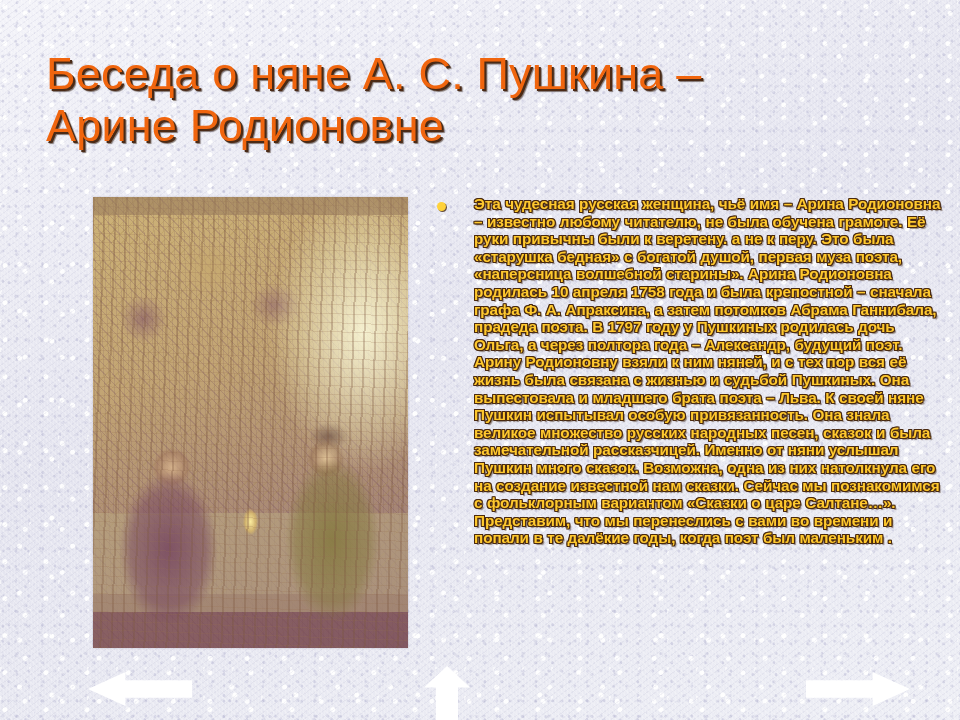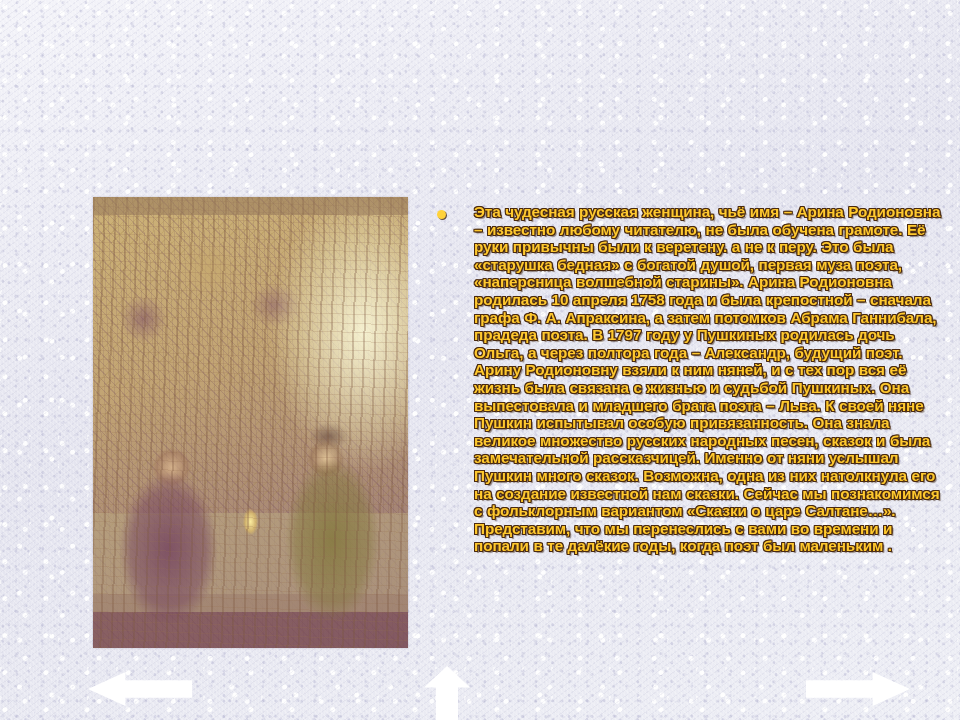--- a/index.html
+++ b/index.html
@@ -96,21 +96,21 @@
       repeating-linear-gradient(46deg, rgba(112,70,90,.22) 0 1px, rgba(0,0,0,0) 1px 6px),
       repeating-linear-gradient(-44deg, rgba(160,132,70,.22) 0 1px, rgba(0,0,0,0) 1px 7px),
       repeating-linear-gradient(88deg, rgba(104,66,84,.14) 0 1px, rgba(0,0,0,0) 1px 5px),
       
       linear-gradient(165deg, #cdb277 0%, #c2a474 38%, #a88876 70%, #8e6b74 100%);
   }
 
   
   #body-block {
     position:absolute;
-    left:437px; top:203px;
+    left:437px; top:195px;
     width:505px;
   }
   #bullet-row { display:flex; align-items:flex-start; }
   #bullet-dot {
     flex:0 0 auto;
     width:9px; height:9px;
     margin-top:7px; margin-right:28px;
     border-radius:50%;
     background:#FFD23A;
     box-shadow:1px 1px 0 rgba(70,40,15,.8);
@@ -150,20 +150,22 @@
     clip-path:polygon(100% 50%, 64% 0%, 64% 24%, 0% 24%, 0% 76%, 64% 76%, 64% 100%);
   }
 </style>
 </head>
 <body>
 
 <div id="slide">
 
   <div id="grain"></div>
 
+  <h1 id="title">Беседа о няне А. С. Пушкина –
+Арине Родионовне</h1>
 
   <div id="picture-frame">
     <div id="painting"></div>
   </div>
 
   <div id="body-block">
     <div id="bullet-row">
       <span id="bullet-dot"></span>
       <p id="body-text">Эта чудесная русская женщина, чьё имя – Арина Родионовна – известно любому читателю, не была обучена грамоте. Её руки привычны были к веретену. а не к перу. Это была «старушка бедная» с богатой душой, первая муза поэта, «наперсница волшебной старины». Арина Родионовна родилась 10 апреля 1758 года и была крепостной – сначала графа Ф. А. Апраксина, а затем потомков Абрама Ганнибала, прадеда поэта. В 1797 году у Пушкиных родилась дочь Ольга, а через полтора года – Александр, будущий поэт. Арину Родионовну взяли к ним няней, и с тех пор вся её жизнь была связана с жизнью и судьбой Пушкиных. Она выпестовала и младшего брата поэта – Льва. К своей няне Пушкин испытывал особую привязанность. Она знала великое множество  русских народных песен, сказок и была замечательной рассказчицей. Именно от няни услышал Пушкин много сказок. Возможна, одна из них натолкнула его на создание известной нам сказки. Сейчас мы познакомимся с фольклорным вариантом «Сказки о царе Салтане…». Представим, что мы перенеслись с вами во времени и попали в те далёкие годы, когда поэт был маленьким  .</p>
     </div>

